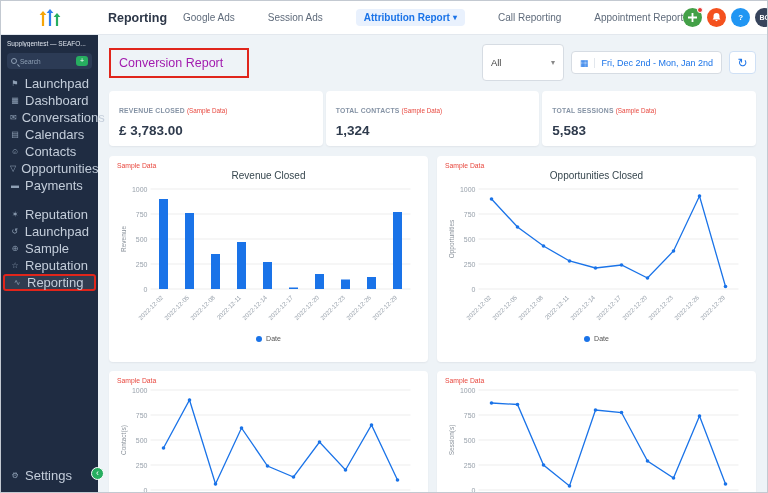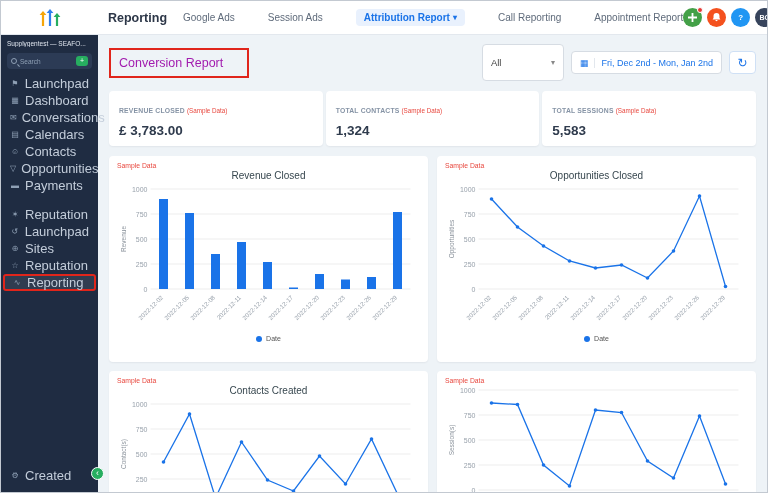--- a/index.html
+++ b/index.html
@@ -144,36 +144,36 @@
       <div class="menu-item">
         <span class="ic">✶</span>
         <span class="lbl">Reputation</span>
       </div>
       <div class="menu-item">
         <span class="ic">↺</span>
         <span class="lbl">Launchpad</span>
       </div>
       <div class="menu-item">
         <span class="ic">⊕</span>
-        <span class="lbl">Sites</span>
+        <span class="lbl">Sample</span>
       </div>
       <div class="menu-item">
         <span class="ic">☆</span>
         <span class="lbl">Reputation</span>
       </div>
       <div class="menu-item annotated">
         <span class="ic">∿</span>
         <span class="lbl">Reporting</span>
       </div>
     </nav>
 
     <div class="settings-slot">
       <div class="menu-item">
         <span class="ic">⚙</span>
-        <span class="lbl">Created</span>
+        <span class="lbl">Settings</span>
       </div>
     </div>
     <div class="collapse-btn">‹</div>
   </aside>
 
   <header class="topbar">
     <div class="page-heading">Reporting</div>
     <nav class="tabs">
       <span class="tab">Google Ads</span>
       <span class="tab">Session Ads</span>
@@ -318,21 +318,20 @@
             <circle cx="253" cy="13" r="1.8" fill="#1a73e8"></circle>
             <circle cx="279" cy="103.5" r="1.8" fill="#1a73e8"></circle>
           </svg>
         <div class="legend">
           <span class="legend-dot"></span>
           <span>Date</span>
         </div>
       </div>
       <div class="chart-card">
         <div class="chart-sample">Sample Data</div>
-        <div class="chart-title">Contacts Created</div>
         <svg class="chart" viewBox="0 0 300 152">
             <line x1="32" y1="106" x2="292" y2="106" stroke="#ededed" stroke-width="1"></line>
             <text x="29" y="108.5" font-size="7" fill="#98a1ab" text-anchor="end">0</text>
             <line x1="32" y1="81" x2="292" y2="81" stroke="#ededed" stroke-width="1"></line>
             <text x="29" y="83.5" font-size="7" fill="#98a1ab" text-anchor="end">250</text>
             <line x1="32" y1="56" x2="292" y2="56" stroke="#ededed" stroke-width="1"></line>
             <text x="29" y="58.5" font-size="7" fill="#98a1ab" text-anchor="end">500</text>
             <line x1="32" y1="31" x2="292" y2="31" stroke="#ededed" stroke-width="1"></line>
             <text x="29" y="33.5" font-size="7" fill="#98a1ab" text-anchor="end">750</text>
             <line x1="32" y1="6" x2="292" y2="6" stroke="#ededed" stroke-width="1"></line>

